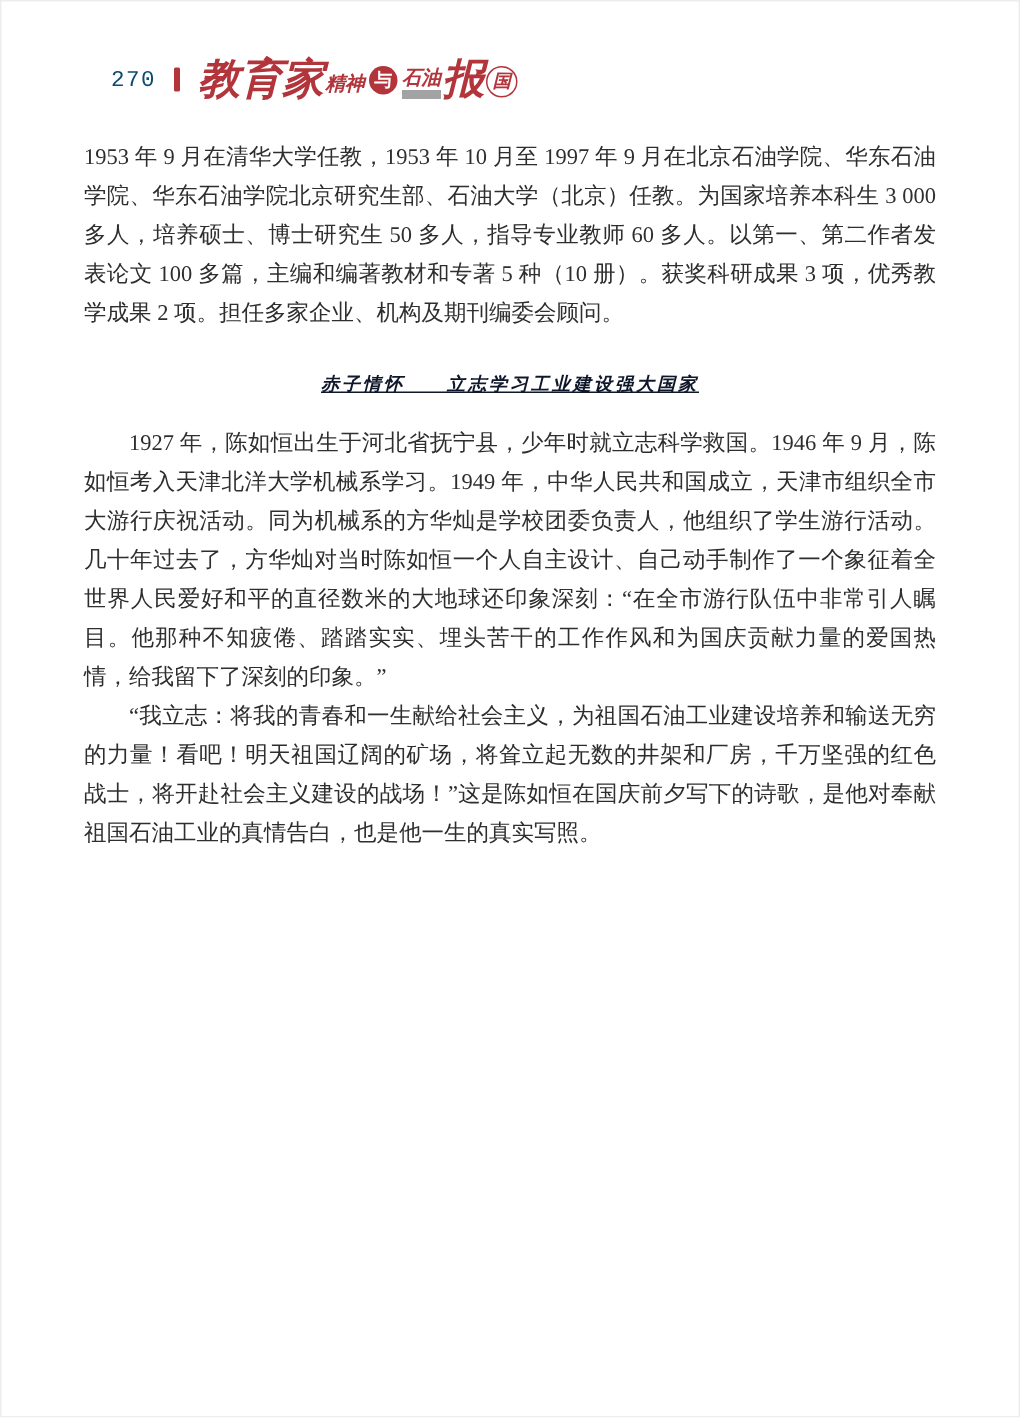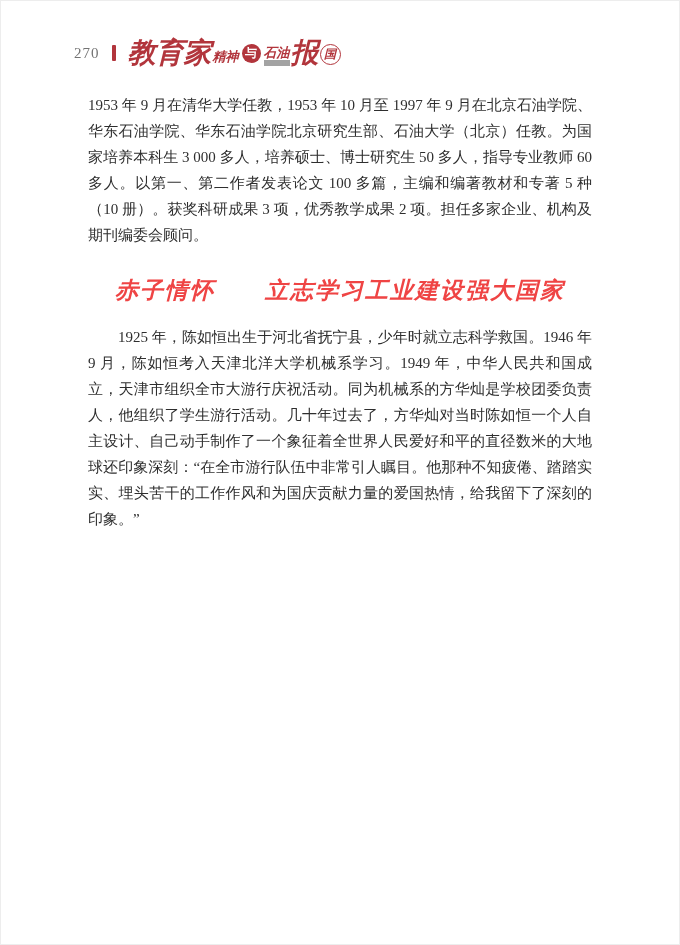--- a/index.html
+++ b/index.html
@@ -20,23 +20,24 @@
   }
   
   .page-header {
     display: flex;
     align-items: center;
     padding: 36px 0 0 74px;
     height: 34px;
   }
   .page-number {
     font-size: 15px;
-    color: #737373;
+    color: #0c4a6e;
     letter-spacing: 1px;
     margin-right: 12px;
+    font-family: Liberation Mono, monospace;
   }
   .header-bar {
     display: inline-block;
     width: 4px;
     height: 16px;
     background: #b2353c;
     margin-right: 12px;
     border-radius: 1px;
   }
   .logo {
@@ -84,46 +85,47 @@
     border-radius: 50%;
     border: 1.5px solid #b2353c;
     color: #b2353c;
     font-size: 12px;
     margin: 2px 0 0 1px;
     flex: 0 0 auto;
   }
   
   .page-body {
     margin-top: 22px;
-    padding: 0 88px;
+    padding: 0 56px;
     font-size: 15px;
     line-height: 26px;
     text-align: justify;
     text-justify: inter-ideograph;
   }
   .page-body p {
     margin: 0;
     text-indent: 2em;
   }
   .page-body p.continued {
     text-indent: 0;
   }
   .page-body p.section-gap {
     margin-top: 28px;
   }
   .section-heading {
     margin: 26px 0 18px 0;
     text-align: center;
-    font-size: 23px;
+    font-size: 12px;
     font-weight: bold;
     font-style: italic;
     letter-spacing: 2px;
-    color: #ef4444;
+    color: #0f172a;
     font-family: "DejaVu Serif", serif;
     line-height: 1.4;
+    text-decoration: underline;
   }
 </style>
 </head>
 <body>
 
 <div class="page">
 
   <header class="page-header">
     <span class="page-number">270</span>
     <span class="header-bar"></span>
@@ -136,19 +138,20 @@
       <span class="logo-circle-outline">国</span>
     </div>
   </header>
 
   <main class="page-body">
     <p class="continued">1953 年 9 月在清华大学任教，1953 年 10 月至 1997 年 9 月在北京石油学院、华东石油学院、华东石油学院北京研究生部、石油大学（北京）任教。为国家培养本科生 3 000 多人，培养硕士、博士研究生 50 多人，指导专业教师 60 多人。以第一、第二作者发表论文 100 多篇，主编和编著教材和专著 5 种（10 册）。获奖科研成果 3 项，优秀教学成果 2 项。担任多家企业、机构及期刊编委会顾问。</p>
 
 
     <h2 class="section-heading">赤子情怀　　立志学习工业建设强大国家</h2>
 
-    <p>1925 年，陈如恒出生于河北省抚宁县，少年时就立志科学救国。1946 年 9 月，陈如恒考入天津北洋大学机械系学习。1949 年，中华人民共和国成立，天津市组织全市大游行庆祝活动。同为机械系的方华灿是学校团委负责人，他组织了学生游行活动。几十年过去了，方华灿对当时陈如恒一个人自主设计、自己动手制作了一个象征着全世界人民爱好和平的直径数米的大地球还印象深刻：“在全市游行队伍中非常引人瞩目。他那种不知疲倦、踏踏实实、埋头苦干的工作作风和为国庆贡献力量的爱国热情，给我留下了深刻的印象。”</p>
+    <p>1927 年，陈如恒出生于河北省抚宁县，少年时就立志科学救国。1946 年 9 月，陈如恒考入天津北洋大学机械系学习。1949 年，中华人民共和国成立，天津市组织全市大游行庆祝活动。同为机械系的方华灿是学校团委负责人，他组织了学生游行活动。几十年过去了，方华灿对当时陈如恒一个人自主设计、自己动手制作了一个象征着全世界人民爱好和平的直径数米的大地球还印象深刻：“在全市游行队伍中非常引人瞩目。他那种不知疲倦、踏踏实实、埋头苦干的工作作风和为国庆贡献力量的爱国热情，给我留下了深刻的印象。”</p>
 
 
 
+    <p>“我立志：将我的青春和一生献给社会主义，为祖国石油工业建设培养和输送无穷的力量！看吧！明天祖国辽阔的矿场，将耸立起无数的井架和厂房，千万坚强的红色战士，将开赴社会主义建设的战场！”这是陈如恒在国庆前夕写下的诗歌，是他对奉献祖国石油工业的真情告白，也是他一生的真实写照。</p>
   </main>
 
 </div>
 
 </body></html>

